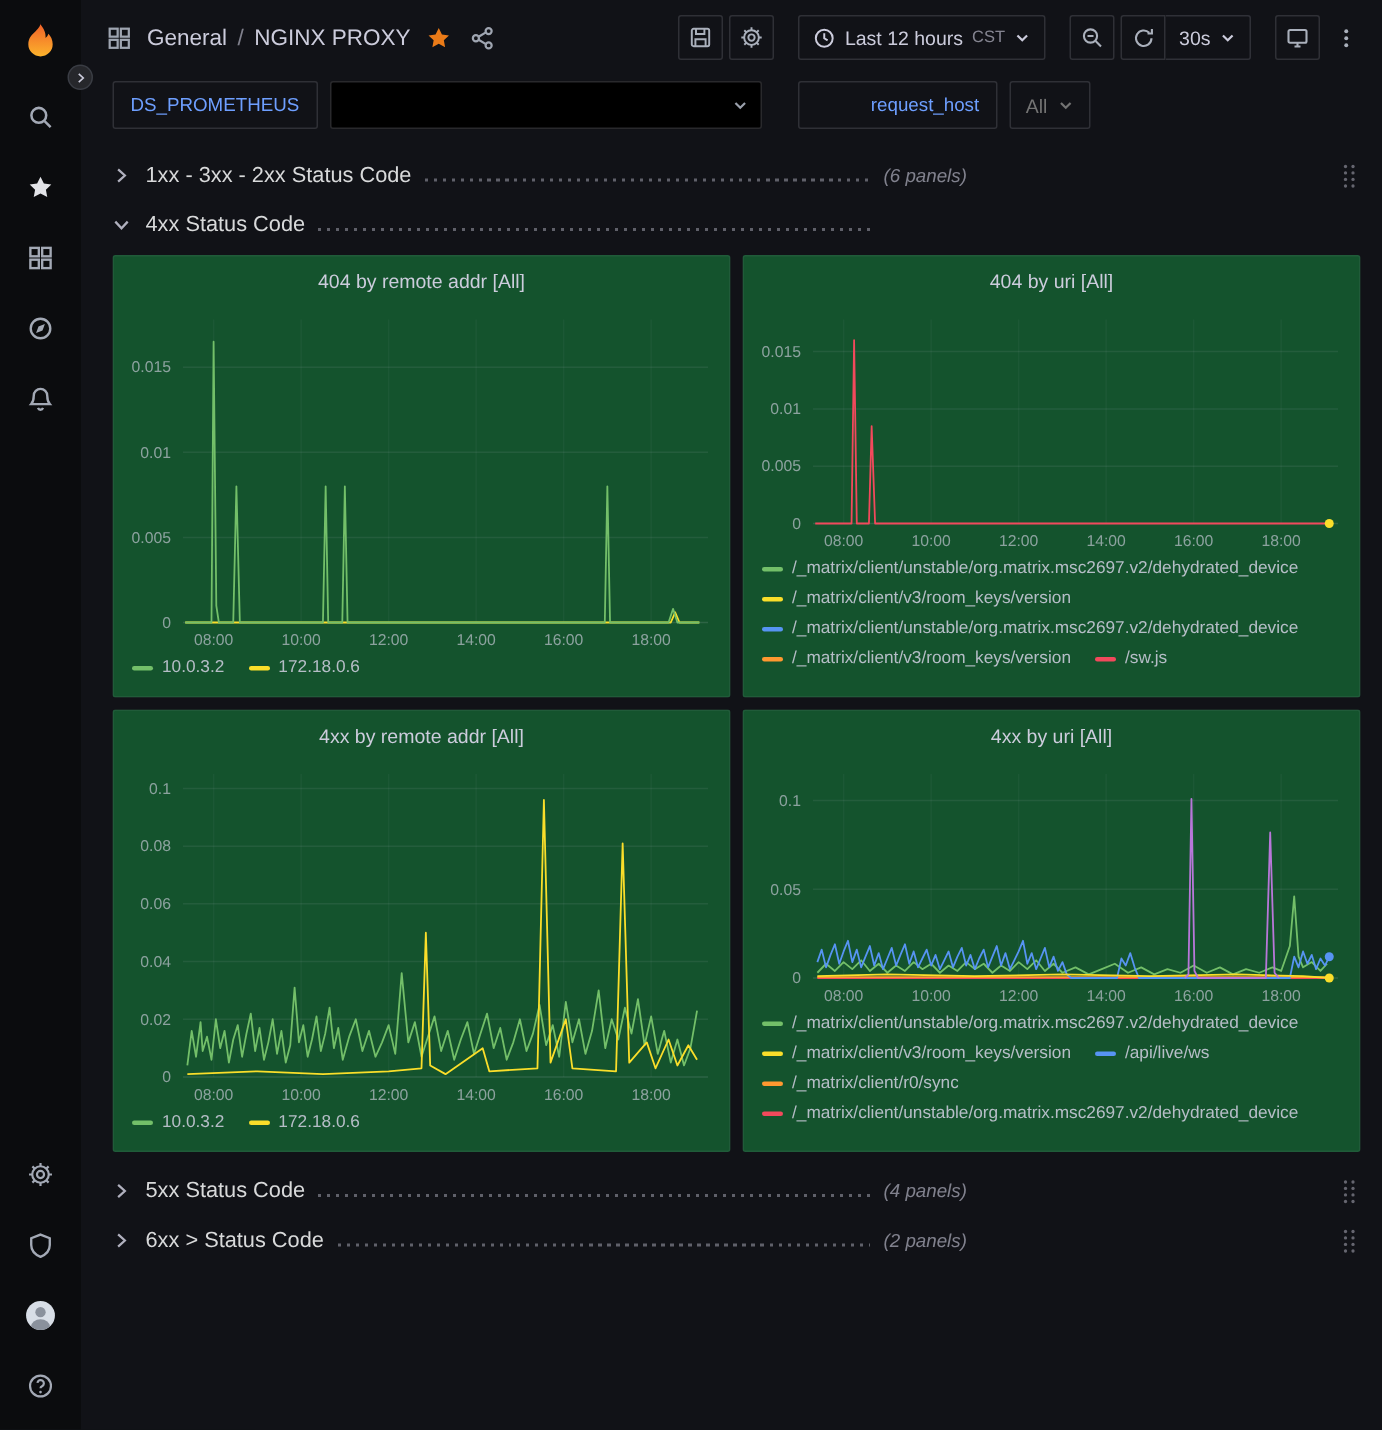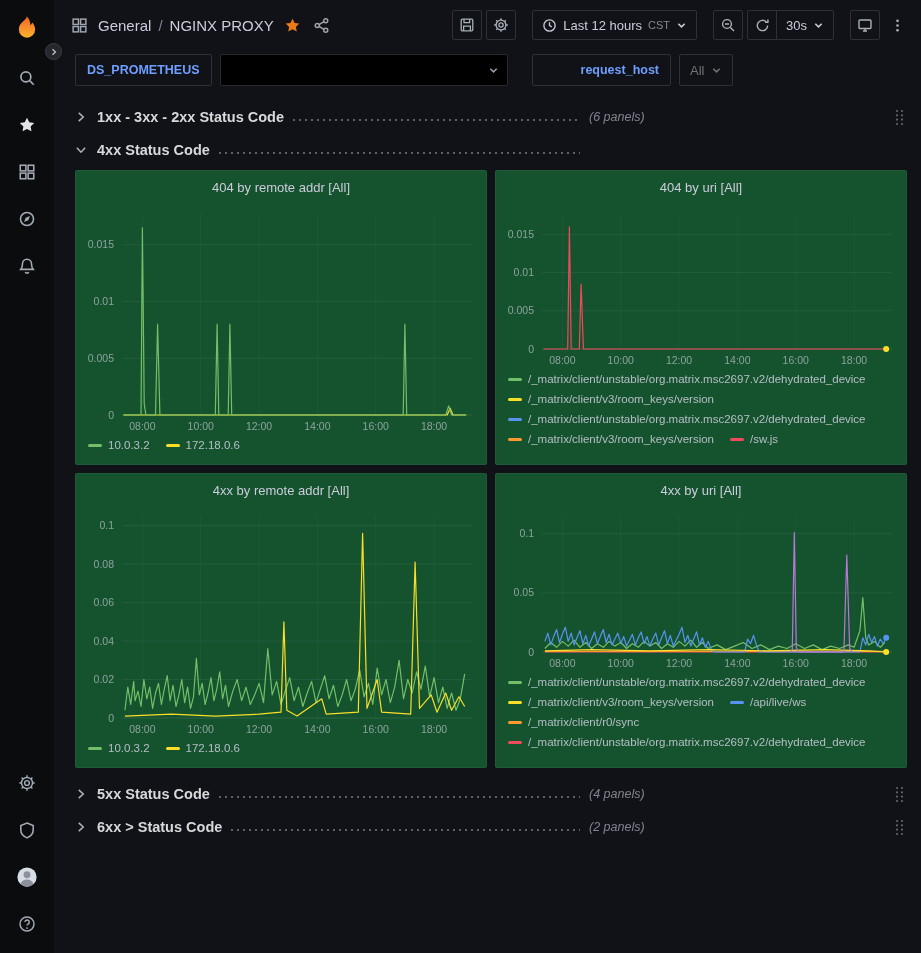--- a/index.html
+++ b/index.html
@@ -41,35 +41,35 @@
   .txt-btn{gap:6px;padding:0 9px;font-size:13px;color:#ccccdc;}
   .txt-btn .tz{font-size:11px;color:rgba(204,204,220,0.62);}
   .btn-group{display:flex;}
   .btn-group .icon-btn{border-radius:2px 0 0 2px;}
   .btn-group .txt-btn{border-radius:0 2px 2px 0;border-left:none;}
   .kebab-btn{border:none;background:none;color:#aab0bc;cursor:pointer;height:30px;display:flex;align-items:center;padding:0 4px;margin-left:2px;}
   .gap-l{margin-left:12px;}
 
   
   .subnav{display:flex;align-items:center;padding:4px 16px 10px 21px;flex:none;}
-  .var-label{height:32px;display:flex;align-items:center;padding:0 11px;font-size:12.5px;font-weight:700;
+  .var-label{height:32px;display:flex;align-items:center;padding:0 11px;font-size:12.5px;font-weight:400;
     color:#6e9fff;border:1px solid rgba(204,204,220,0.16);border-radius:2px;cursor:pointer;box-sizing:border-box;text-align:right;}
   .var-select-black{width:288px;height:32px;margin-left:8px;background:#000;border:1px solid rgba(204,204,220,0.2);
     border-radius:2px;display:flex;align-items:center;justify-content:flex-end;padding:0 8px;cursor:pointer;
     color:#9aa0ac;box-sizing:border-box;}
   .var-label.second{margin-left:24px;padding-left:48px;}
   .var-value{height:32px;margin-left:8px;display:flex;align-items:center;gap:7px;padding:0 10px;font-size:13px;
     color:#737373;border:1px solid rgba(204,204,220,0.16);border-radius:2px;cursor:pointer;box-sizing:border-box;}
 
   
   .dash{flex:1;padding:2px 14px 0 21px;overflow:hidden;}
   .row-header{height:28px;display:flex;align-items:center;margin:5px 0;cursor:pointer;}
   .row-chevron{width:22px;color:rgba(204,204,220,0.85);display:flex;align-items:center;}
   .row-left{display:flex;align-items:center;width:492px;flex:none;min-width:0;}
-  .row-title{font-size:14.5px;font-weight:700;color:#d8d9da;white-space:nowrap;}
+  .row-title{font-size:14.5px;font-weight:400;color:#d8d9da;white-space:nowrap;}
   .leader{flex:1;height:2px;margin:0 9px;transform:translateY(3px);
     background-image:repeating-linear-gradient(90deg,rgba(204,204,220,0.42) 0 2px,transparent 2px 6px);}
   .panel-count{font-style:italic;font-size:12.5px;color:rgba(204,204,220,0.6);white-space:nowrap;}
   .row-sp{flex:1;}
   .drag-handle{color:rgba(204,204,220,0.45);display:flex;cursor:grab;padding-right:2px;}
 
   .grid{display:grid;grid-template-columns:1fr 1fr;gap:8px;margin:6px 0 12px;}
   .panel{background:#14532d;border:1px solid rgba(204,204,220,0.07);border-radius:2px;height:295px;
     display:flex;flex-direction:column;overflow:hidden;box-sizing:border-box;}
   .panel-header{height:32px;flex:none;display:flex;align-items:center;justify-content:center;

